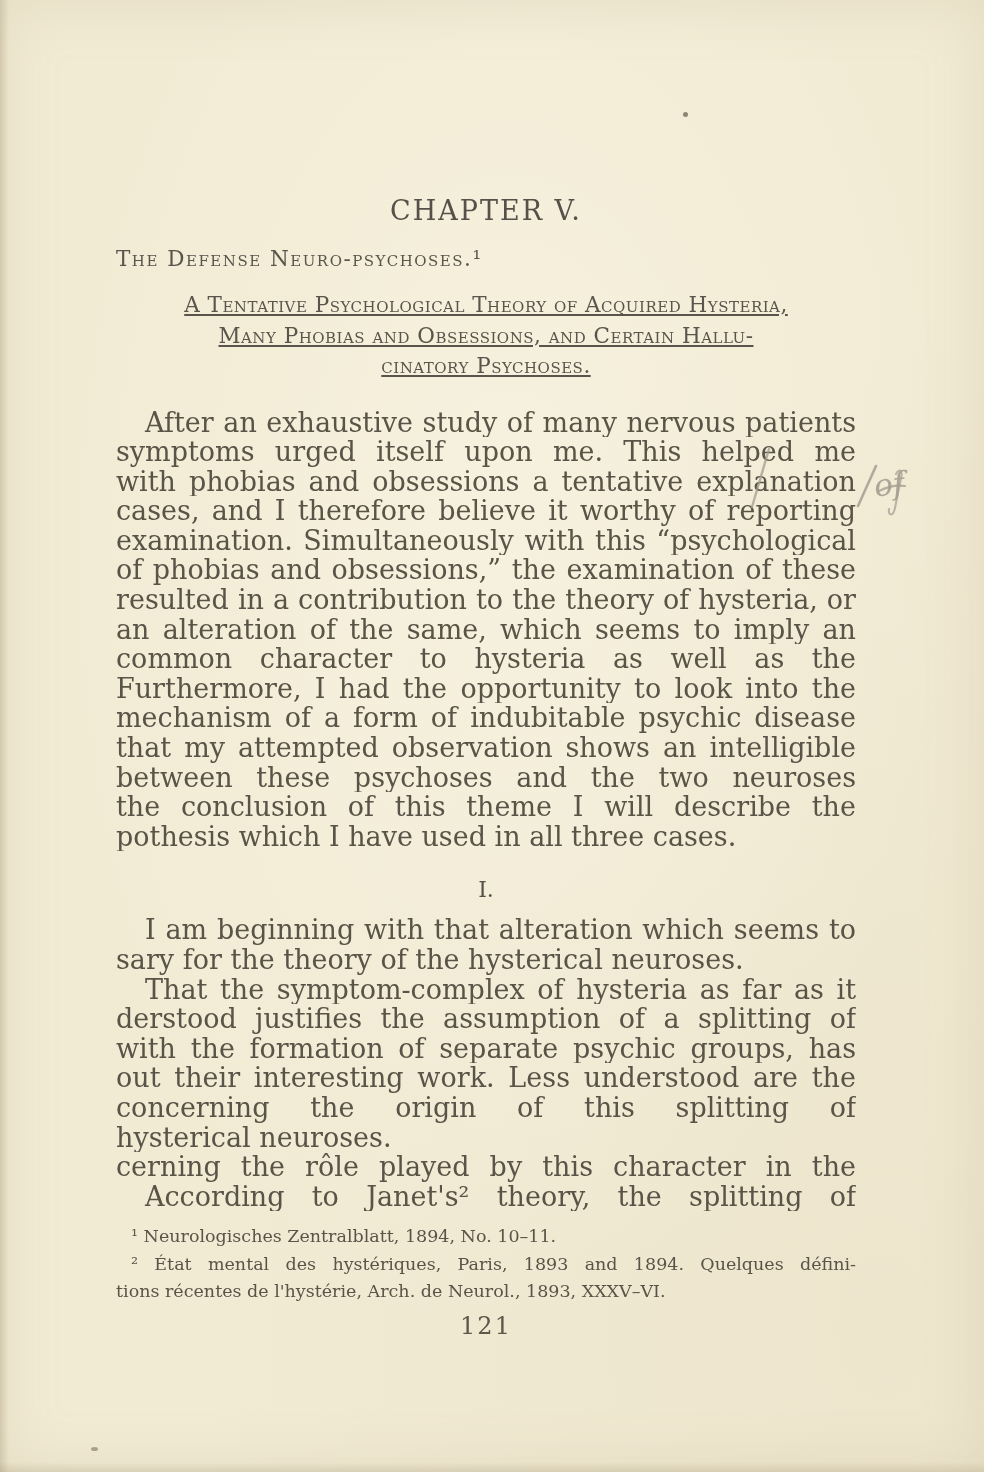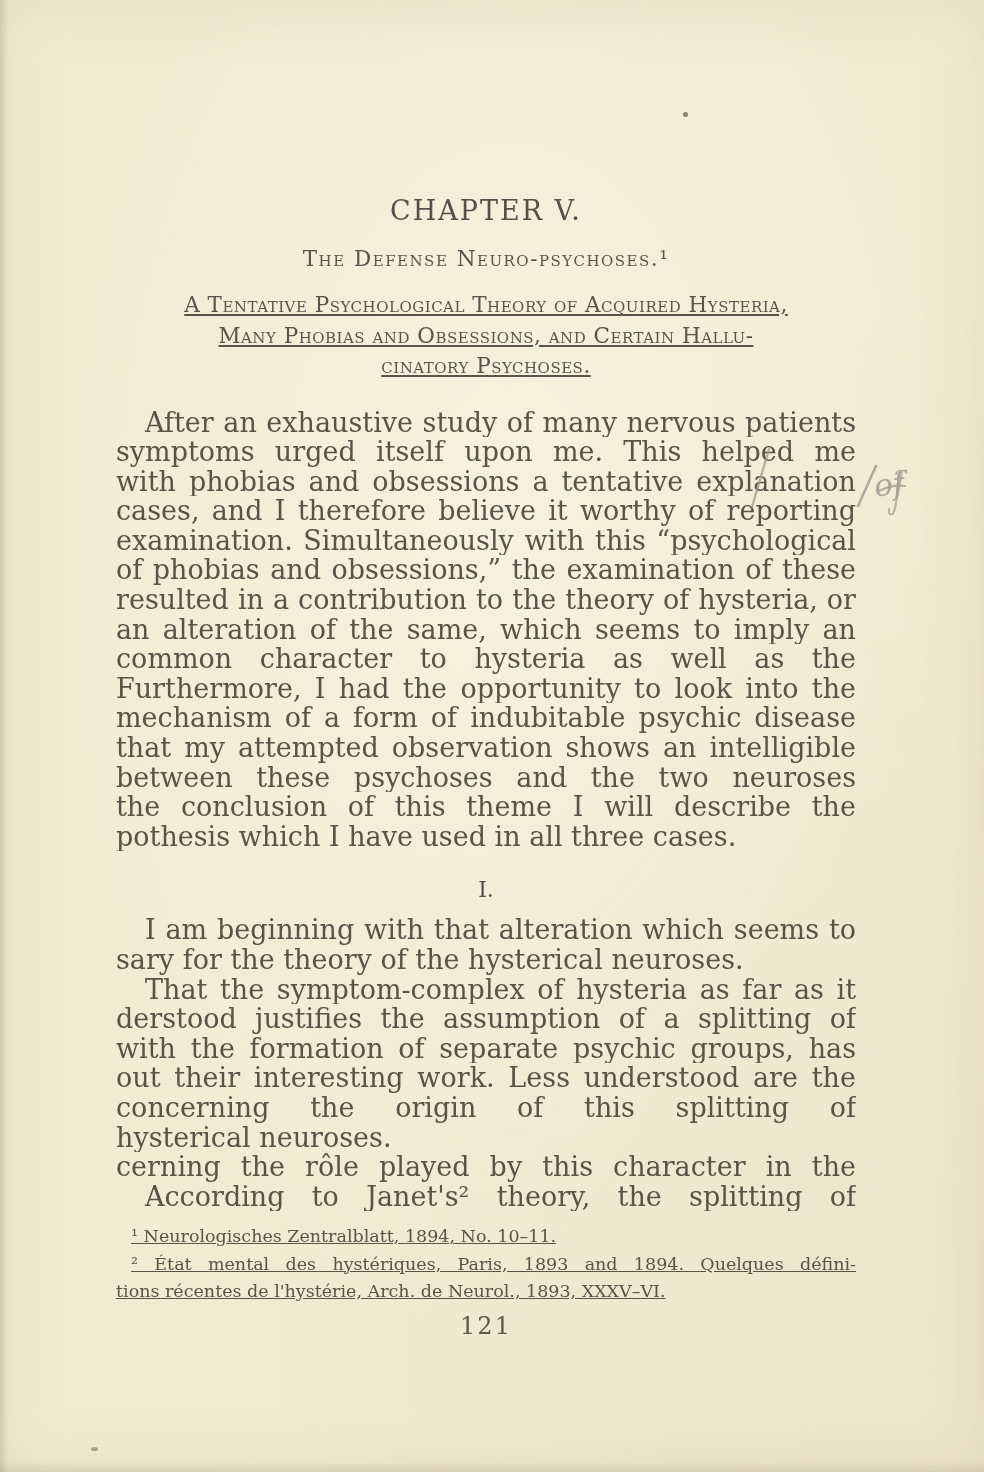--- a/index.html
+++ b/index.html
@@ -17,42 +17,42 @@
     font-family:"DejaVu Serif", serif;
     color:#5a5347;
     overflow:hidden;
   }
   .column{position:absolute;left:116px;top:0;width:740px;margin-top:48px;}
   .chapter-title{
     margin-top:146px;text-align:center;
     font-size:27px;line-height:34px;letter-spacing:2px;color:#57504a;
   }
   .subtitle{
-    margin-top:18px;text-align:center;
+    margin-top:18px;text-align:left;
     font-variant-caps:small-caps;
     font-size:21.5px;line-height:26px;letter-spacing:1.5px;color:#5b544c;
   }
   .heading{margin-top:18px;font-variant-caps:small-caps;font-size:21.5px;letter-spacing:0.5px;color:#5b544c;}
   .heading .tline{line-height:30.5px;text-align:center;text-align-last:center;text-decoration:underline;}
   .para{font-size:27px;}
   .para .tline{
     line-height:29.6px;height:29.6px;overflow:hidden;
     text-align:justify;text-align-last:justify;text-justify:inter-word;
   }
   .para .tline.first{text-indent:29px;}
   .para .tline.last{text-align-last:left;}
   .p1{margin-top:26px;}
   .section-head{margin-top:24px;line-height:30px;text-align:center;font-size:22px;color:#57504a;}
   .p2{margin-top:10px;}
   .p3{margin-top:0;}
   .p4{margin-top:0;}
   .footnotes{margin-top:12px;font-size:17.5px;}
   .fnote .tline{
     line-height:27.2px;height:27.2px;overflow:hidden;
-    text-align:justify;text-align-last:justify;text-justify:inter-word;text-decoration:underline;
+    text-align:justify;text-align-last:justify;text-justify:inter-word;
   }
   .fnote .tline.first{text-indent:15px;}
   .fnote .tline.last{text-align-last:left;}
   .page-number{margin-top:7px;text-align:center;font-size:24px;letter-spacing:2px;color:#5f5849;}
   .pencil-overlay{position:absolute;left:0;top:0;pointer-events:none;}
   .margin-note-text{
     position:absolute;left:874px;top:466px;
     font-size:31px;font-style:italic;color:#a69e92;
     transform:rotate(-6deg);opacity:0.9;
     font-family:"DejaVu Serif", serif;

